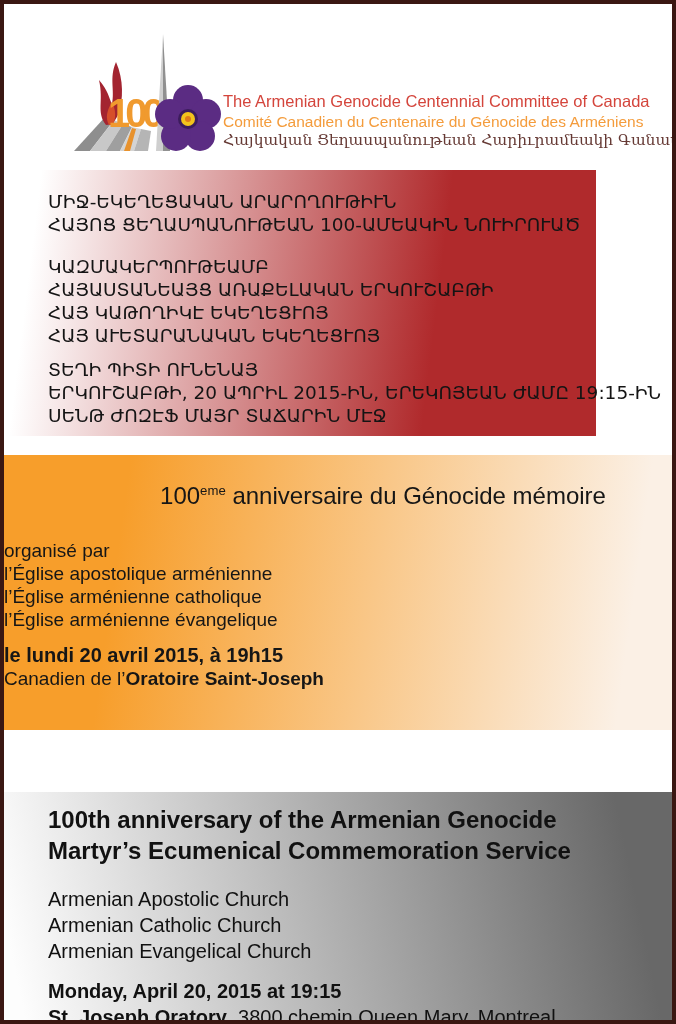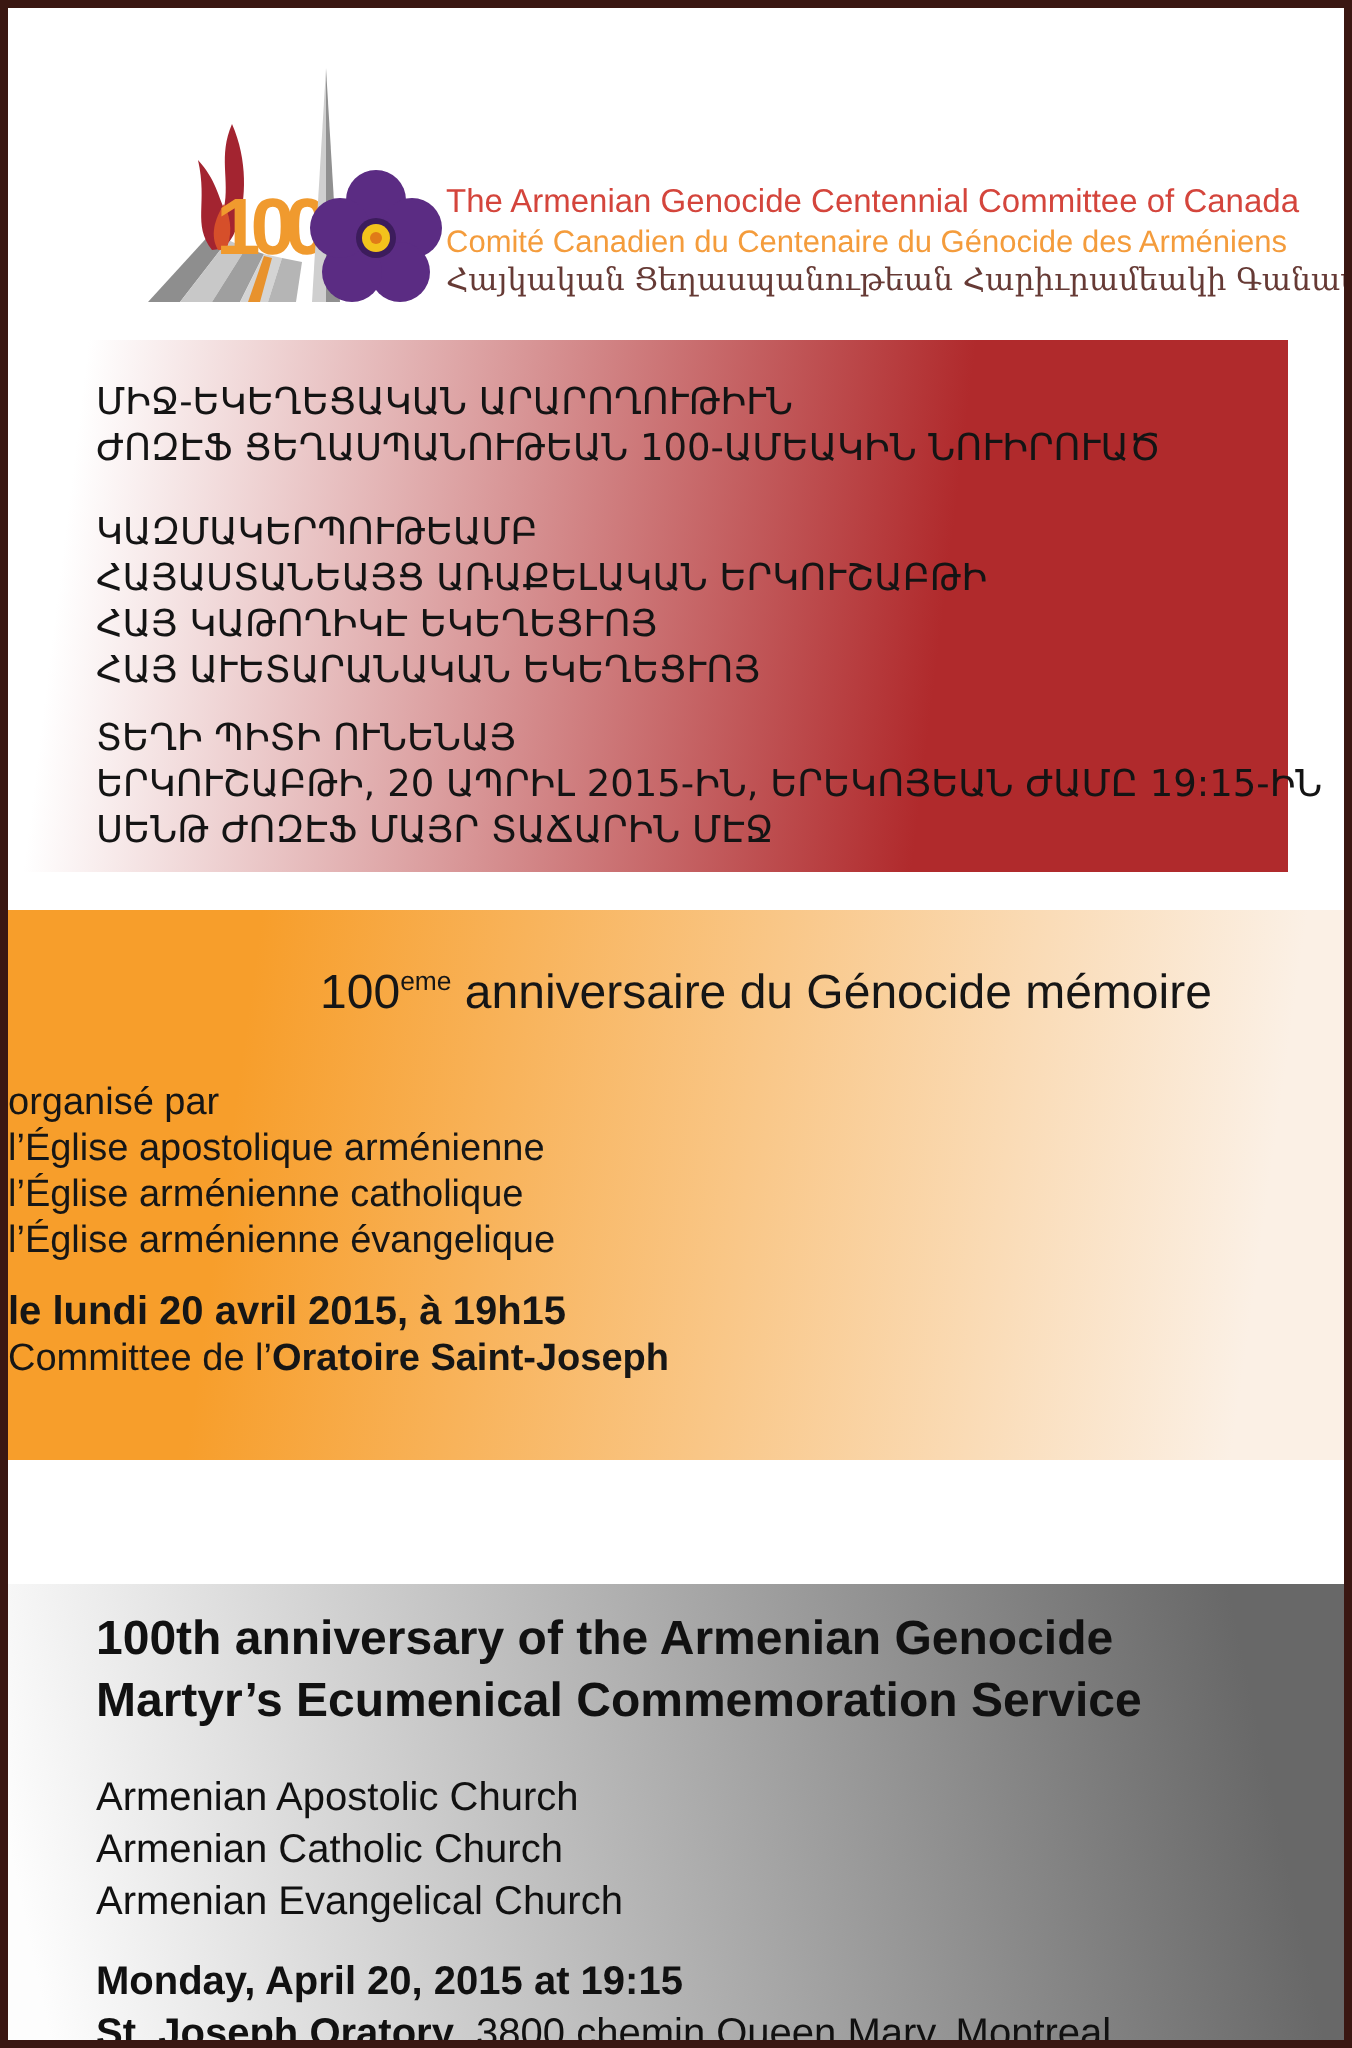--- a/index.html
+++ b/index.html
@@ -14,21 +14,21 @@
   }
   
   .header{position:absolute;left:0;top:0;width:668px;height:166px;background:#ffffff;}
   .logo{position:absolute;left:48px;top:26px;width:172px;height:132px;}
   .header-text{position:absolute;left:219px;top:88px;line-height:19.5px;white-space:nowrap;}
   .h-en{color:#d4453c;font-size:16.5px;}
   .h-fr{color:#f49c3c;font-size:15.5px;}
   .h-hy{color:#663a35;font-size:15.5px;font-family:"DejaVu Serif","DejaVu Sans",serif;}
   
   .sec-red{
-    position:absolute;left:0;top:166px;width:640px;height:266px;
+    position:absolute;left:0;top:166px;width:592px;height:266px;
     background:linear-gradient(97deg,#ffffff 6%,#b02a2c 72%);
     color:#141414;
     font-family:"DejaVu Sans",sans-serif;
     font-size:18.5px;line-height:23px;
     padding:20px 0 0 44px;box-sizing:border-box;
     white-space:nowrap;
   }
   .sec-red .gap1{height:19px;}
   .sec-red .gap2{height:11px;}
   
@@ -101,42 +101,42 @@
     </svg>
     <div class="header-text">
       <div class="h-en">The Armenian Genocide Centennial Committee of Canada</div>
       <div class="h-fr">Comité Canadien du Centenaire du Génocide des Arméniens</div>
       <div class="h-hy">Հայկական Ցեղասպանութեան Հարիւրամեակի Գանատայի Մարմին</div>
     </div>
   </header>
 
   <section class="sec-red">
     <div>ՄԻՋ-ԵԿԵՂԵՑԱԿԱՆ ԱՐԱՐՈՂՈՒԹԻՒՆ</div>
-    <div>ԺՈԶԷՖ ՑԵՂԱՍՊԱՆՈՒԹԵԱՆ 100-ԱՄԵԱԿԻՆ ՆՈՒԻՐՈՒԱԾ</div>
+    <div>ՀԱՅՈՑ ՑԵՂԱՍՊԱՆՈՒԹԵԱՆ 100-ԱՄԵԱԿԻՆ ՆՈՒԻՐՈՒԱԾ</div>
     <div class="gap1"></div>
     <div>ԿԱԶՄԱԿԵՐՊՈՒԹԵԱՄԲ</div>
     <div>ՀԱՅԱՍՏԱՆԵԱՅՑ ԱՌԱՔԵԼԱԿԱՆ ԵՐԿՈՒՇԱԲԹԻ</div>
     <div>ՀԱՅ ԿԱԹՈՂԻԿԷ ԵԿԵՂԵՑՒՈՅ</div>
     <div>ՀԱՅ ԱՒԵՏԱՐԱՆԱԿԱՆ ԵԿԵՂԵՑՒՈՅ</div>
     <div class="gap2"></div>
     <div>ՏԵՂԻ ՊԻՏԻ ՈՒՆԵՆԱՅ</div>
     <div>ԵՐԿՈՒՇԱԲԹԻ, 20 ԱՊՐԻԼ 2015-ԻՆ, ԵՐԵԿՈՅԵԱՆ ԺԱՄԸ 19:15-ԻՆ</div>
     <div>ՍԵՆԹ ԺՈԶԷՖ ՄԱՅՐ ՏԱՃԱՐԻՆ ՄԷՋ</div>
   </section>
 
   <section class="sec-orange">
     <div class="fr-title"><span>100</span><sup>eme</sup><span> anniversaire du Génocide mémoire</span></div>
     <div class="fr-right">
       <div>organisé par</div>
       <div>l’Église apostolique arménienne</div>
       <div>l’Église arménienne catholique</div>
       <div>l’Église arménienne évangelique</div>
       <div class="gap"></div>
       <div class="fr-date">le lundi 20 avril 2015, à 19h15</div>
-      <div class="fr-venue"><span>Committee de l’</span><b>Oratoire Saint-Joseph</b></div>
+      <div class="fr-venue"><span>Canadien de l’</span><b>Oratoire Saint-Joseph</b></div>
     </div>
   </section>
 
   <section class="sec-gray">
     <div class="en-title">
       <div>100th anniversary of the Armenian Genocide</div>
       <div>Martyr’s Ecumenical Commemoration Service</div>
     </div>
     <div class="en-body">
       <div>Armenian Apostolic Church</div>

